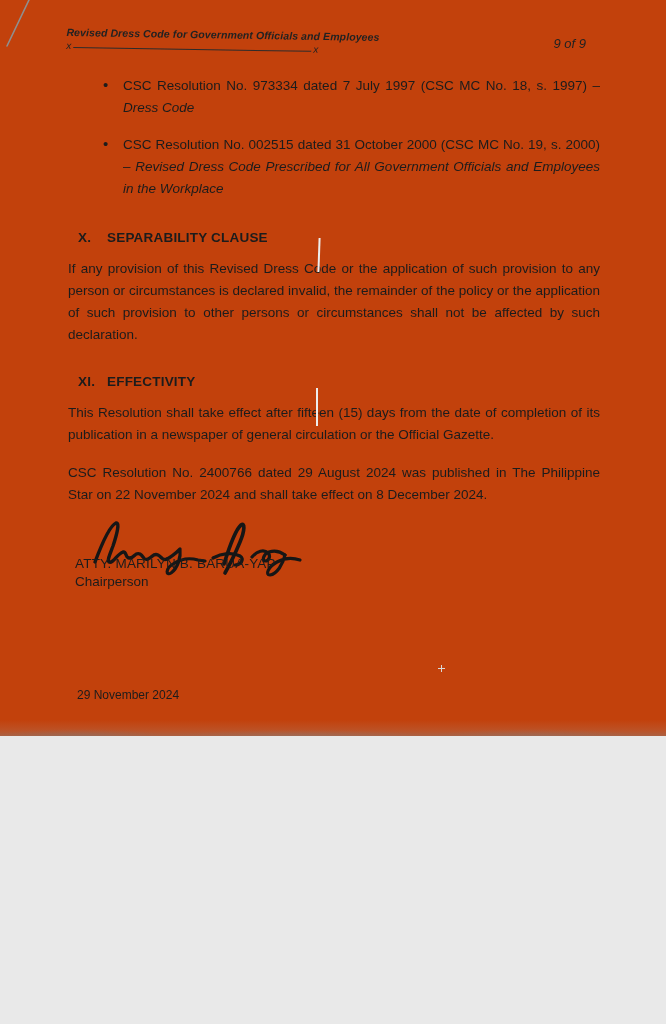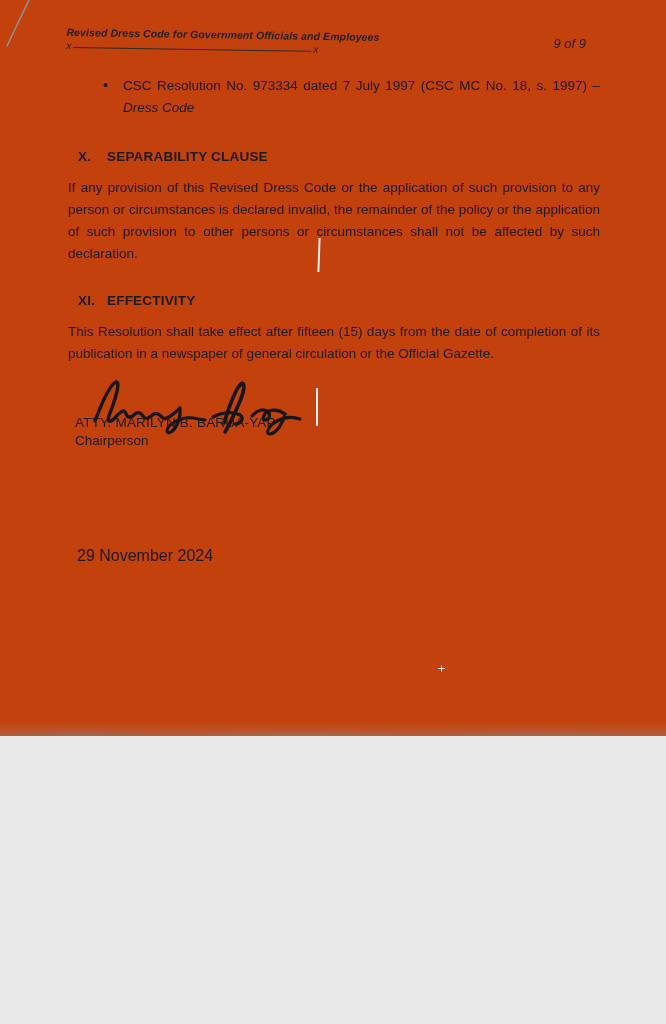--- a/index.html
+++ b/index.html
@@ -141,21 +141,21 @@
   }
   .signatory-title {
     position: absolute;
     top: 54px;
     left: 0;
     font-size: 13.5px;
   }
 
   .doc-date {
     margin: 90px 0 0 77px;
-    font-size: 16px;
+    font-size: 12px;
   }
 </style>
 </head>
 <body>
 
 <div class="page">
 
   <svg class="corner-svg" width="40" height="52" viewBox="0 0 40 52">
     <line x1="29" y1="0" x2="7" y2="46" stroke="#8f8f8f" stroke-width="1.6" stroke-linecap="round"></line>
   </svg>
@@ -171,34 +171,38 @@
       <span class="rule-line"></span>
       <span>x</span>
     </div>
   </div>
   <div class="page-number">9 of 9</div>
 
   <ul class="bullet-list body-text">
     <li class="bullet-item">
       <span>CSC Resolution No. 973334 dated 7 July 1997 (CSC MC No. 18, s. 1997) – </span><span class="italic-seg">Dress Code</span>
     </li>
+    <li class="bullet-item">
+      <span>CSC Resolution No. 002515 dated 31 October 2000 (CSC MC No. 19, s. 2000) – </span><span class="italic-seg">Revised Dress Code Prescribed for All Government Officials and Employees in the Workplace</span>
+    </li>
   </ul>
 
 
   <div class="section-heading heading-x">
     <span class="sec-num">X.</span>
     <span>SEPARABILITY CLAUSE</span>
   </div>
   <p class="para para-sep body-text">If any provision of this Revised Dress Code or the application of such provision to any person or circumstances is declared invalid, the remainder of the policy or the application of such provision to other persons or circumstances shall not be affected by such declaration.</p>
 
   <div class="section-heading heading-xi">
     <span class="sec-num">XI.</span>
     <span>EFFECTIVITY</span>
   </div>
   <p class="para para-eff body-text">This Resolution shall take effect after fifteen (15) days from the date of completion of its publication in a newspaper of general circulation or the Official Gazette.</p>
+  <p class="para para-csc body-text">CSC Resolution No. 2400766 dated 29 August 2024 was published in The Philippine Star on 22 November 2024 and shall take effect on 8 December 2024.</p>
 
   <div class="signature-block">
     <svg class="signature-svg" width="215" height="62" viewBox="0 0 215 62">
       <g fill="none" stroke="#161616" stroke-linecap="round" stroke-linejoin="round">
         <path stroke-width="3.4" d="M6,46 C12,30 20,10 27,7 C31,6 28,18 24,30 C21,38 18,44 20,46 C24,48 28,38 34,36 C38,35 36,43 41,42 C46,41 46,36 51,38 C55,40 54,45 59,43 C64,41 64,37 69,39 C73,41 73,45 78,43"></path>
         <path stroke-width="3.2" d="M78,43 C84,40 88,36 91,33 C92,41 89,52 82,57 C77,60 76,53 84,48 C93,42 102,42 109,44 L116,45"></path>
         <path stroke-width="3.6" d="M135,48 C140,32 146,14 152,9 C156,6 156,14 151,26 C146,38 140,50 136,57"></path>
         <path stroke-width="3.2" d="M124,42 C133,37 144,36 151,40 C156,43 152,49 146,49"></path>
         <path stroke-width="3.2" d="M163,41 C168,35 175,33 179,37 C182,40 180,45 176,45 C173,45 174,38 180,36 C186,34 192,36 196,39"></path>
         <path stroke-width="3.2" d="M196,39 C194,48 188,58 181,59 C176,59 179,51 188,46 C197,41 205,42 211,44"></path>

